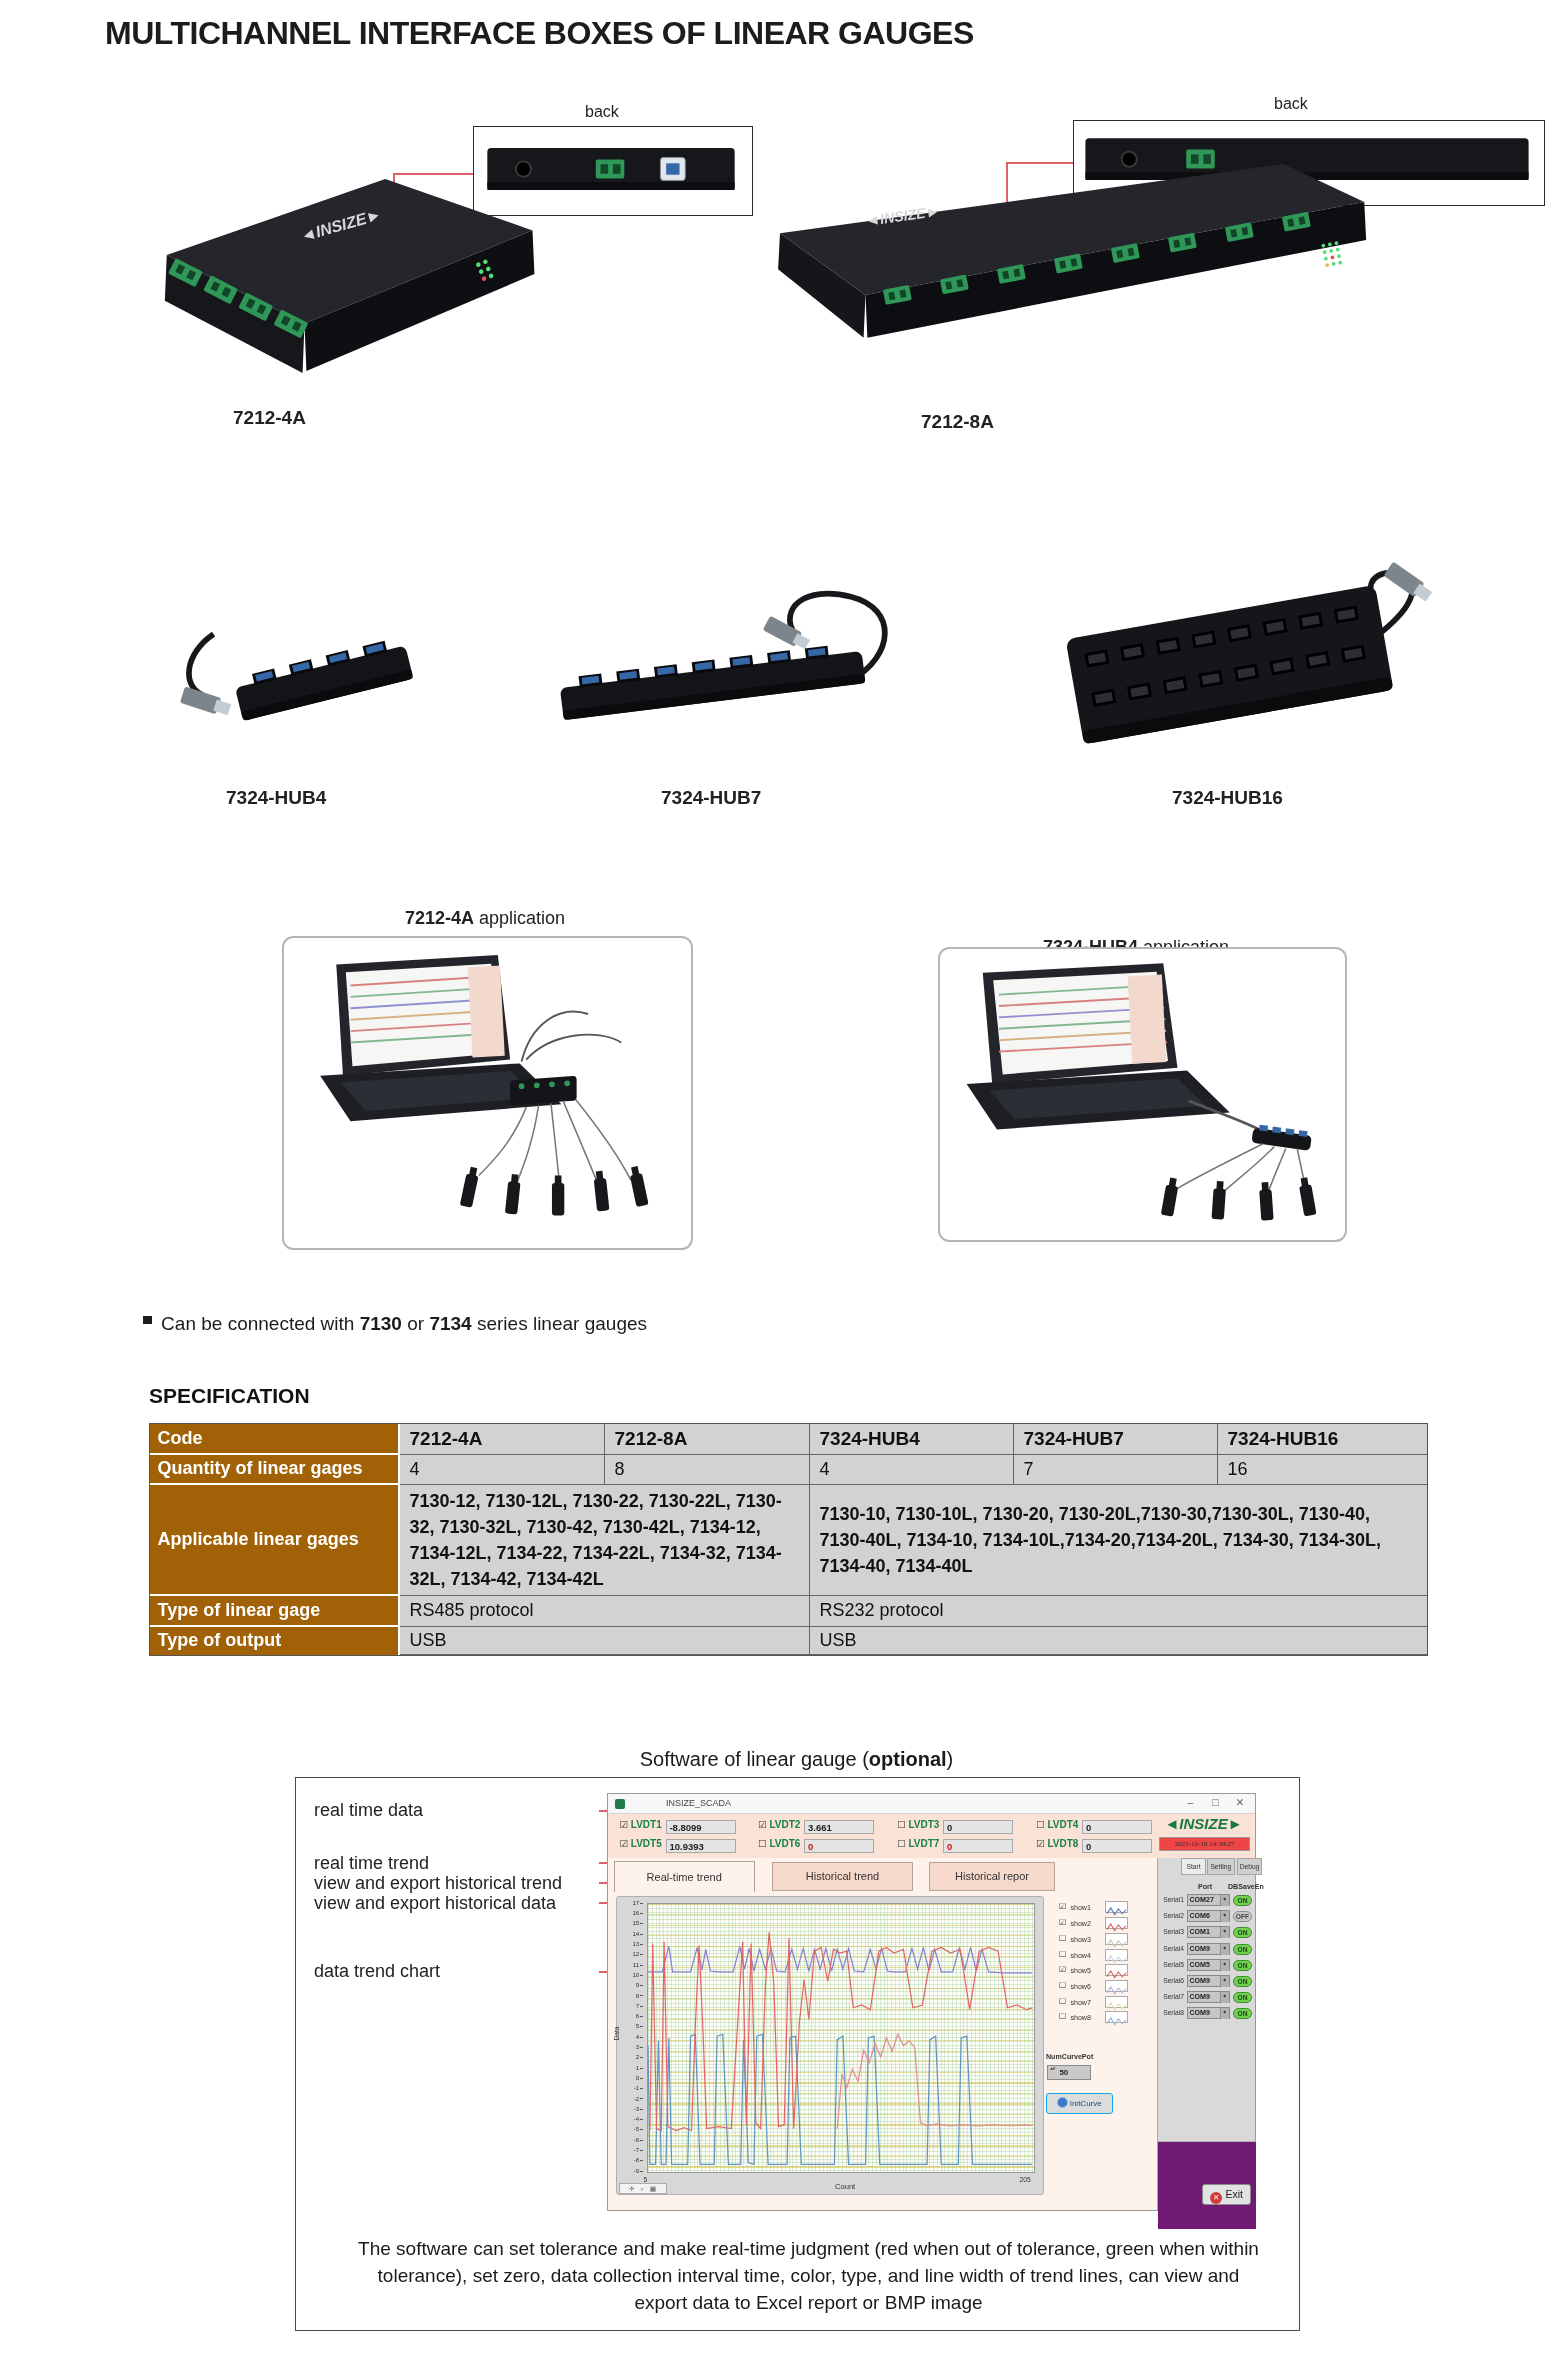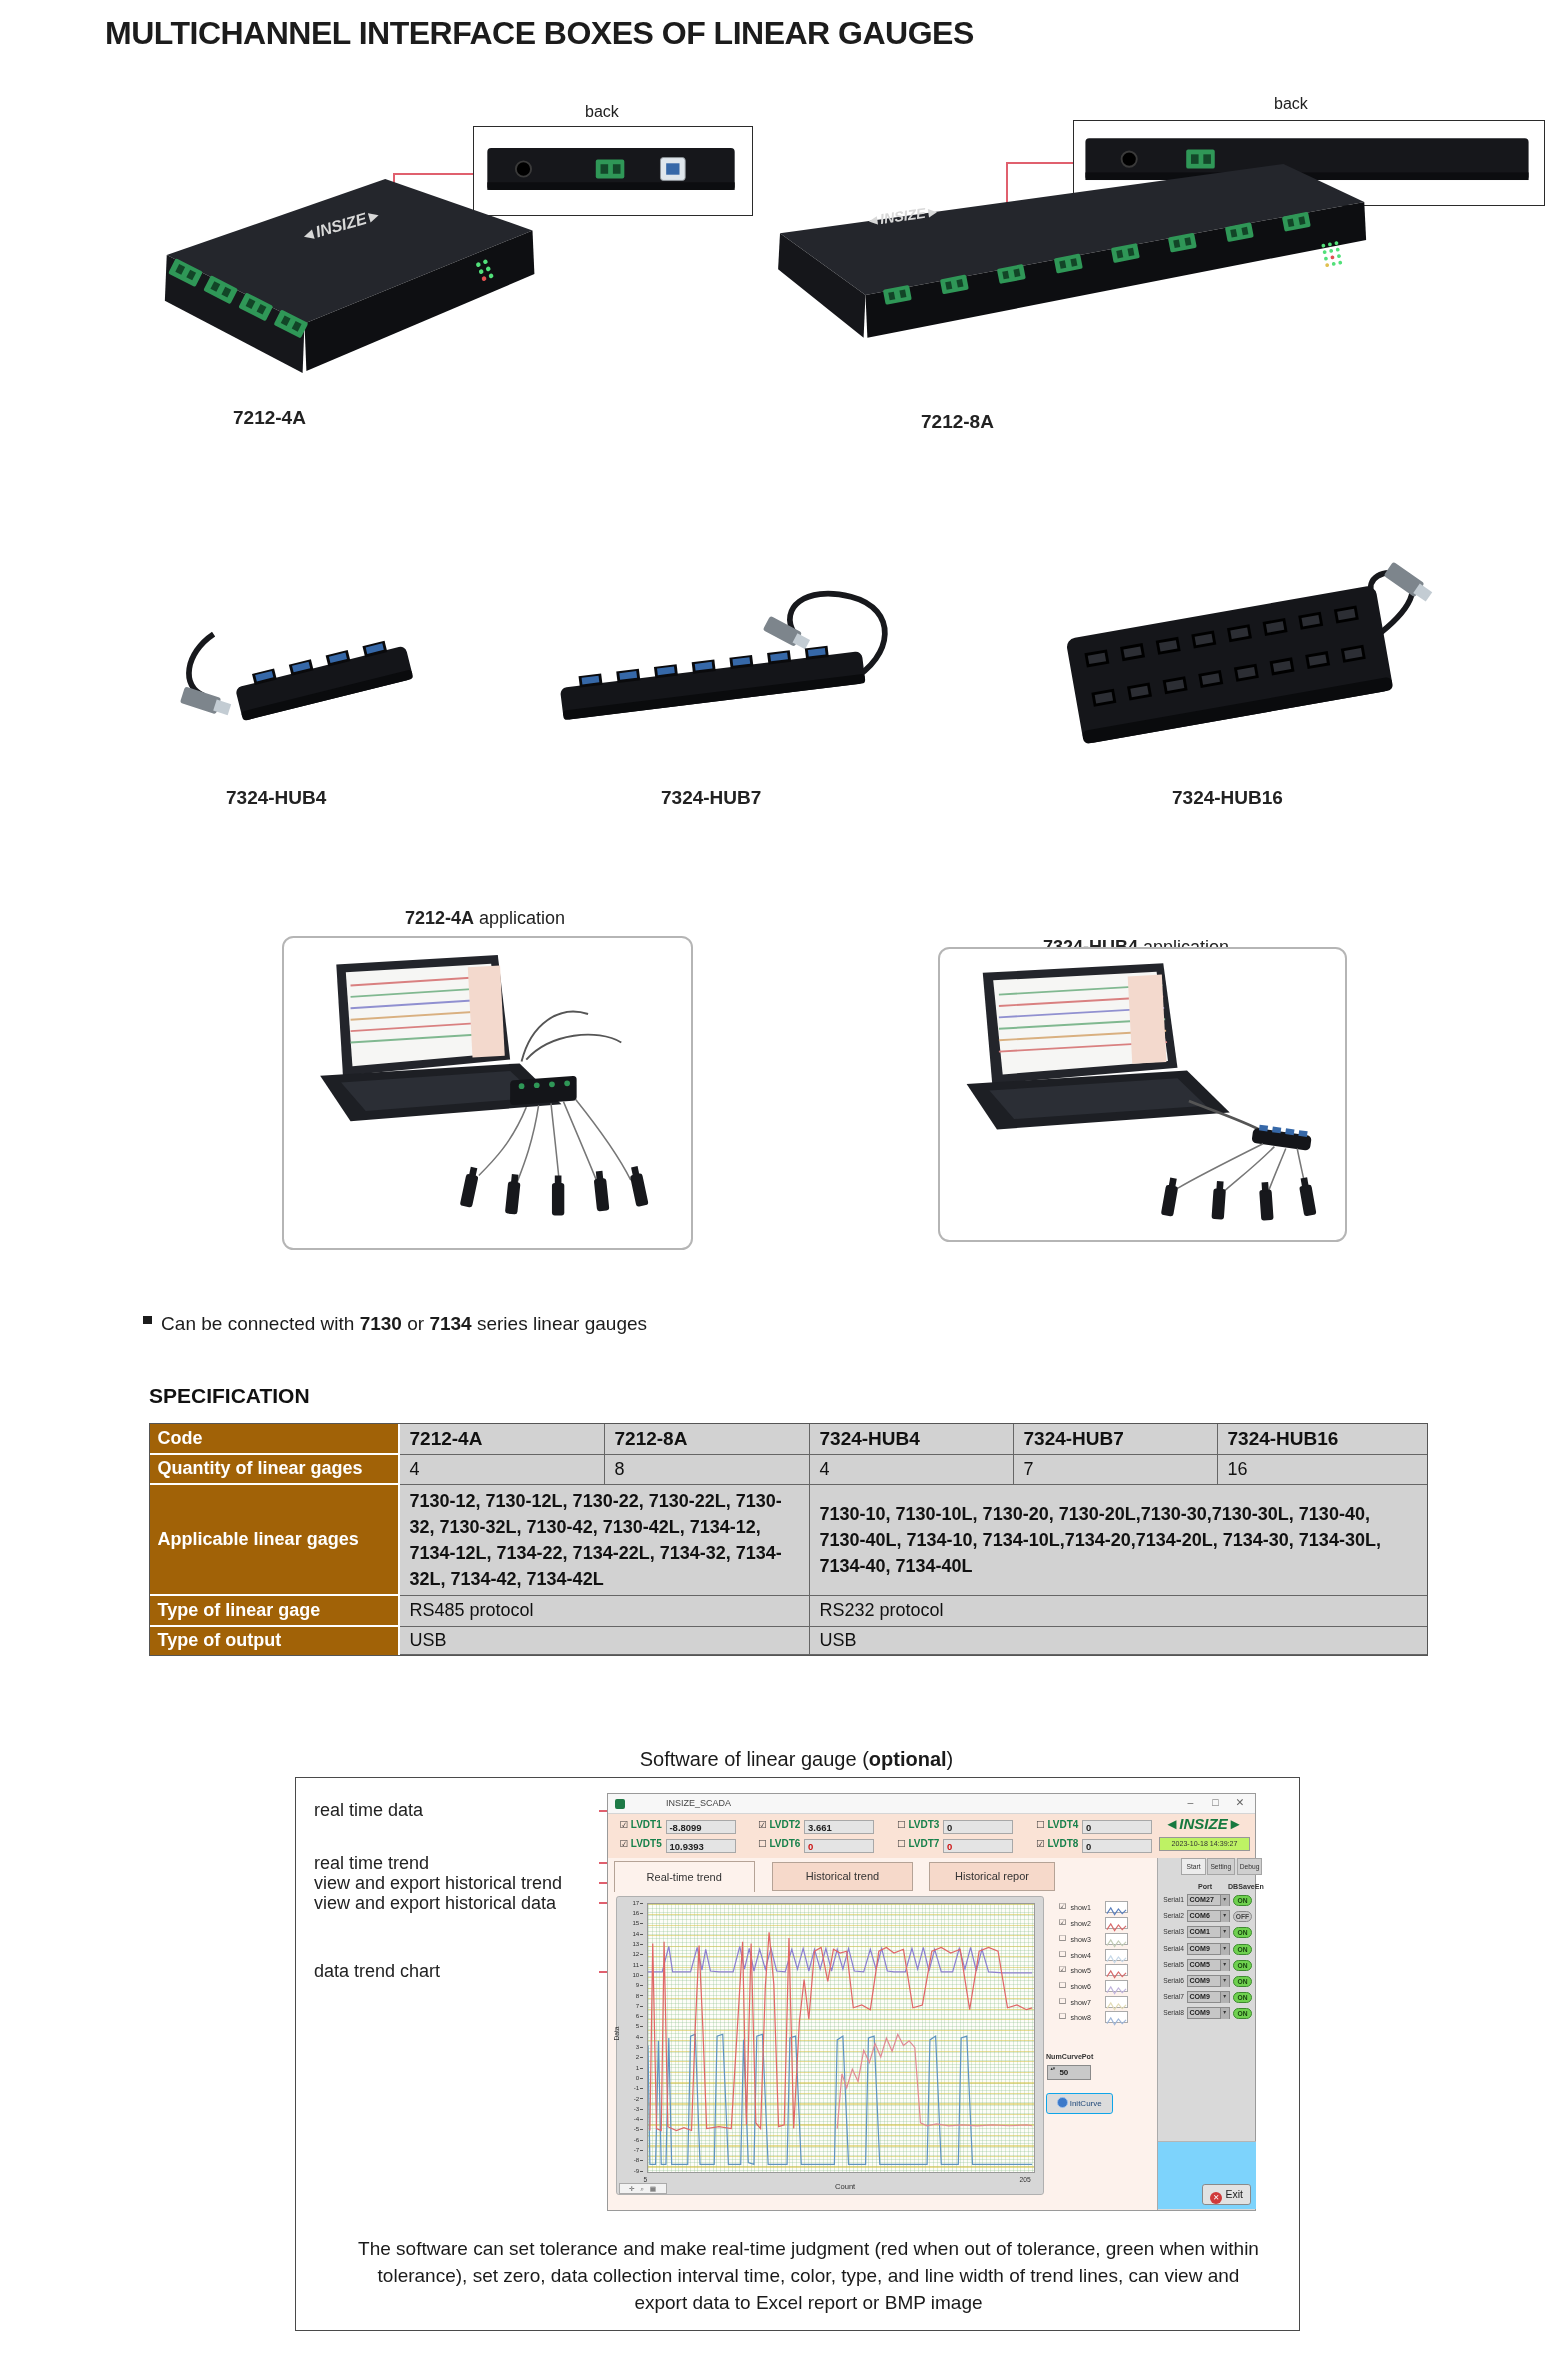--- a/index.html
+++ b/index.html
@@ -41,22 +41,22 @@
   .winctl{position:absolute;top:1.9px;width:19px;text-align:center;font-size:10.5px;color:#666;}
   .sw-top{position:absolute;left:0;top:20px;width:100%;height:44px;background:#fae3d6;}
   .lvdt{position:absolute;height:15px;font-size:9.5px;white-space:nowrap;}
   .lvdt .cb{color:#333;font-size:9.5px;}
   .lvdt .lbl{color:#17814b;font-weight:bold;font-size:10px;margin-left:2.9px;}
   .lvdt .val{display:inline-block;margin-left:3.8px;width:70px;height:14.3px;background:#e4e4e4;
              border:1px solid #a8a8a8;font-size:9.5px;font-weight:bold;color:#222;padding:1px 2.9px;vertical-align:-2.9px;}
   .lvdt .val[data-red="y"]{color:#cc1111;}
   #sw-logo{position:absolute;left:548px;top:1px;width:95px;text-align:center;
            font-size:15px;font-weight:bold;font-style:italic;color:#16793f;}
-  #sw-date{position:absolute;left:551px;top:23px;width:91px;height:14.3px;background:#bef264;border:1px solid #979797;
-           font-size:7.1px;color:#333;text-align:center;line-height:12.4px;}
+  #sw-date{position:absolute;left:551px;top:23px;width:91px;height:14.3px;background:#ef4444;border:1px solid #979797;
+           font-size:7.1px;color:#333;text-align:center;line-height:12.4px;font-family:Liberation Serif, serif;}
   .ltab{position:absolute;top:68px;height:28.5px;font-size:11px;color:#333;text-align:center;line-height:27px;
         background:#f6d9ca;border:1px solid #b5a396;border-bottom:1px solid #b5a396;}
   .ltab.active{background:#fdf2ec;border-bottom:none;top:67px;height:31px;line-height:30px;}
   
   #rpanel{position:absolute;left:549px;top:64px;width:98px;height:352px;background:#d9d9d9;border-left:1px solid #aaa;}
   .rtab{position:absolute;top:0;height:17px;font-size:6.7px;color:#333;text-align:center;line-height:15px;
         background:#cfcfcf;border:1px solid #a5a5a5;}
   .rtab.active{background:#ececec;}
   .phead{position:absolute;font-size:7.1px;font-weight:bold;color:#333;}
   .srow{position:absolute;left:0;width:98px;height:14.3px;}
@@ -95,21 +95,21 @@
   
   #numcurve-label{position:absolute;left:438px;top:259px;font-size:7.1px;font-weight:bold;color:#333;}
   #numcurve{position:absolute;left:439px;top:271px;width:44px;height:15px;background:#c9c9c9;border:1px solid #8a8a8a;}
   #numcurve .arr{position:absolute;left:1px;top:0;width:7.6px;height:13.3px;font-size:4.8px;line-height:5.7px;text-align:center;color:#333;}
   #numcurve .v{position:absolute;left:11.4px;top:1.9px;font-size:8px;font-weight:bold;color:#222;}
   #initcurve{position:absolute;left:438px;top:299px;width:67px;height:21px;background:#dcdcdc;border:1px solid #0ea5e9;
              border-radius:2.9px;font-size:8px;color:#224a7a;line-height:19px;text-align:center;}
   #initcurve .ico{display:inline-block;width:10.5px;height:10.5px;border-radius:50%;background:#3b79c9;
              border:1.9px solid #9cc0ea;vertical-align:-1.9px;margin-right:1.9px;}
   
-  #rpanel-pink{position:absolute;left:0;top:283px;width:98px;height:68px;background:#7dd3fc;border-top:1px solid #b5b5b5;}
+  #rpanel-pink{position:absolute;left:0;top:283px;width:98px;height:88px;background:#701a75;border-top:1px solid #b5b5b5;}
   #exit-btn{position:absolute;left:44px;top:42px;width:49px;height:21px;background:#e2e2e2;border:1px solid #8a8a8a;
             border-radius:2.9px;font-size:10.5px;color:#222;text-align:center;line-height:19px;}
   #exit-btn .x{display:inline-block;width:12.4px;height:12.4px;border-radius:50%;background:#d03a3a;color:#fff;
             font-size:7.6px;line-height:12.4px;text-align:center;vertical-align:-1.9px;margin-right:2.9px;font-weight:bold;}
   
   #sw-desc{left:354px;top:2235px;width:909px;text-align:center;font-size:19px;line-height:27px;color:#1a1a1a;}
   
   .app-box{border:2.9px solid #b5b5b5;border-radius:11.4px;background:#fff;}
   .app-title{font-size:18px;color:#222;text-align:center;}
 </style>

